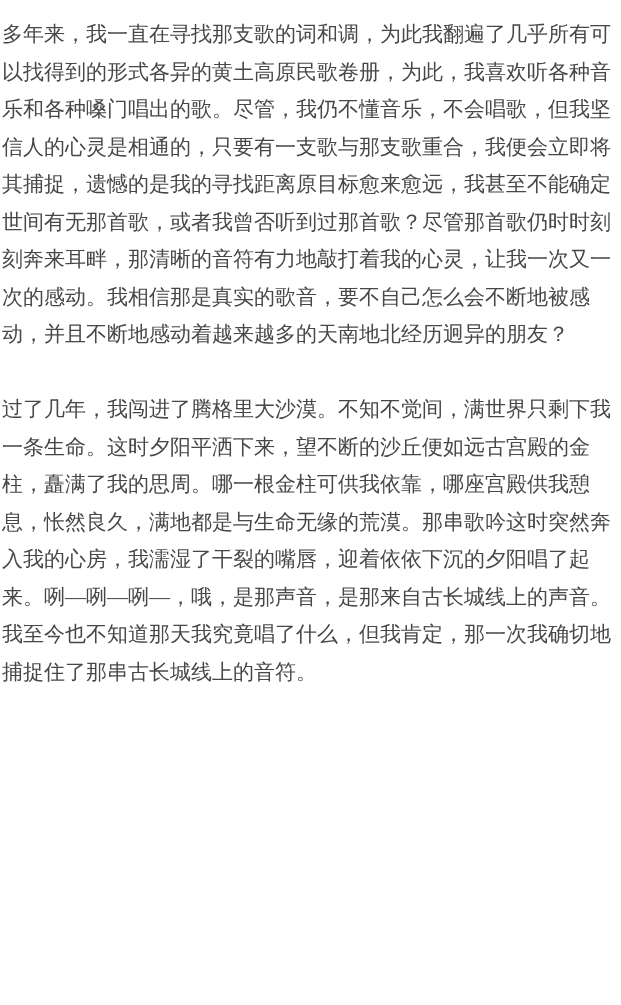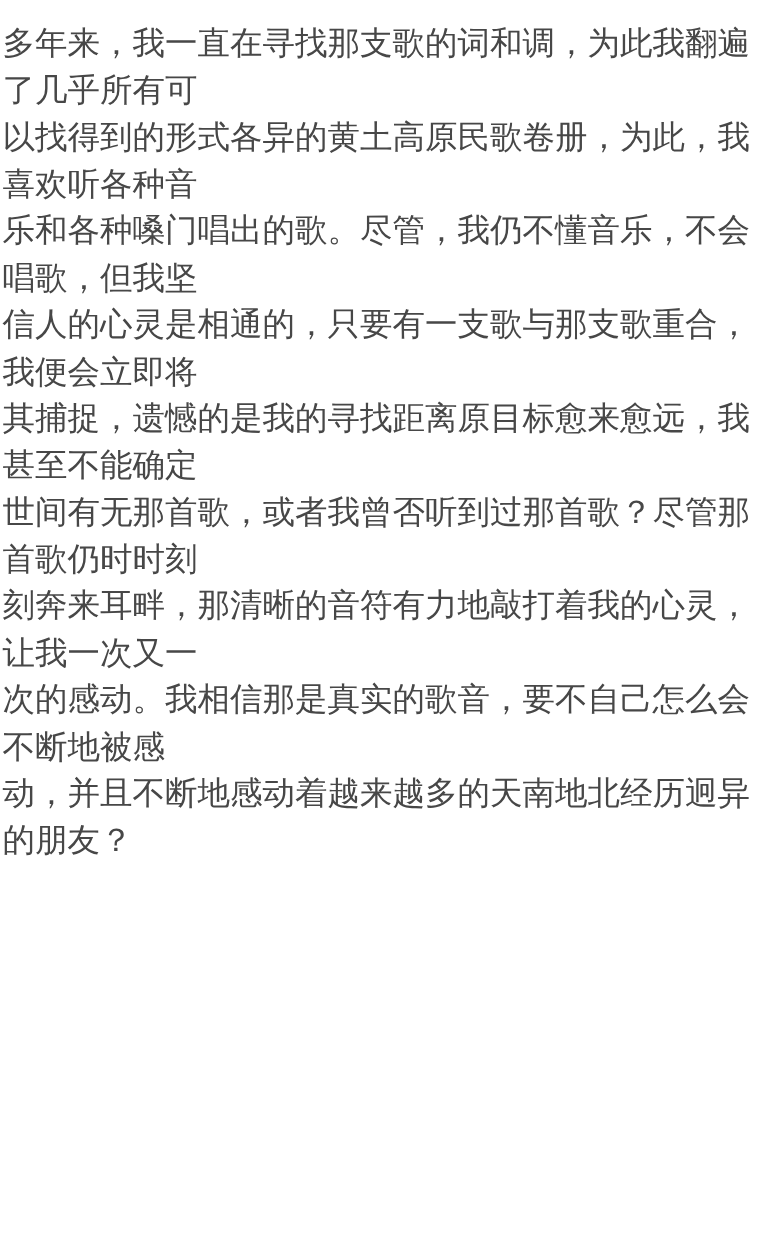--- a/index.html
+++ b/index.html
@@ -10,21 +10,21 @@
     width: 621px;
     height: 1005px;
     background: #ffffff;
     overflow: hidden;
   }
   .article {
     box-sizing: border-box;
     width: 621px;
     padding: 16px 4px 0 2px;
     font-family: "Liberation Serif", "DejaVu Serif", serif;
-    font-size: 26px;
+    font-size: 21px;
     line-height: 37.5px;
     color: #474747;
     text-align: left;
   }
   .article p {
     margin: 0 0 37.5px 0;
     white-space: pre-line; 
     word-break: break-all;
   }
 </style>
@@ -34,13 +34,21 @@
 <main class="article">
     <p>多年来，我一直在寻找那支歌的词和调，为此我翻遍了几乎所有可
 以找得到的形式各异的黄土高原民歌卷册，为此，我喜欢听各种音
 乐和各种嗓门唱出的歌。尽管，我仍不懂音乐，不会唱歌，但我坚
 信人的心灵是相通的，只要有一支歌与那支歌重合，我便会立即将
 其捕捉，遗憾的是我的寻找距离原目标愈来愈远，我甚至不能确定
 世间有无那首歌，或者我曾否听到过那首歌？尽管那首歌仍时时刻
 刻奔来耳畔，那清晰的音符有力地敲打着我的心灵，让我一次又一
 次的感动。我相信那是真实的歌音，要不自己怎么会不断地被感
 动，并且不断地感动着越来越多的天南地北经历迥异的朋友？</p>
+    <p>过了几年，我闯进了腾格里大沙漠。不知不觉间，满世界只剩下我
+一条生命。这时夕阳平洒下来，望不断的沙丘便如远古宫殿的金
+柱，矗满了我的思周。哪一根金柱可供我依靠，哪座宫殿供我憩
+息，怅然良久，满地都是与生命无缘的荒漠。那串歌吟这时突然奔
+入我的心房，我濡湿了干裂的嘴唇，迎着依依下沉的夕阳唱了起
+来。咧—咧—咧—，哦，是那声音，是那来自古长城线上的声音。
+我至今也不知道那天我究竟唱了什么，但我肯定，那一次我确切地
+捕捉住了那串古长城线上的音符。</p>
   </main>
 
 </body></html>

